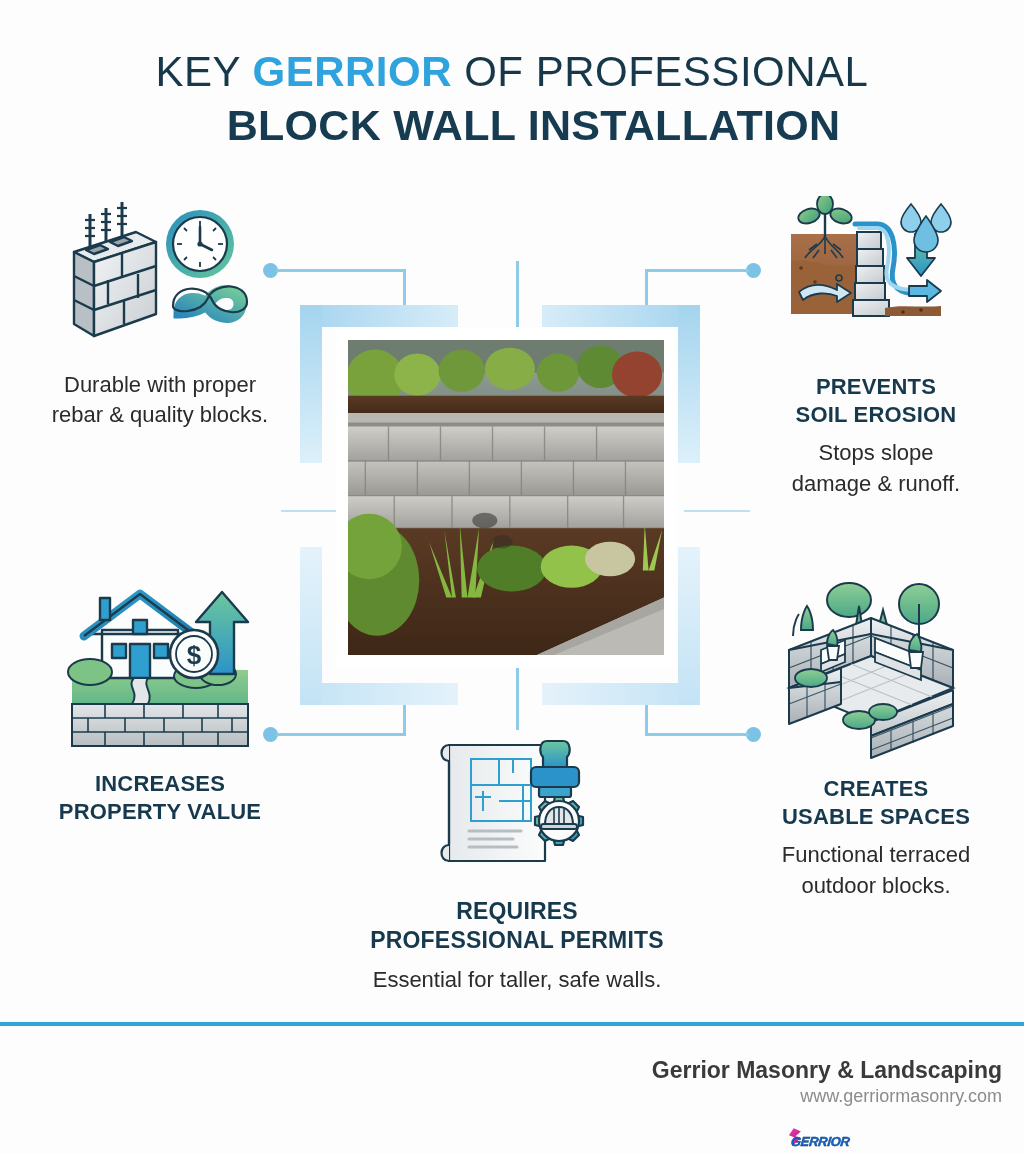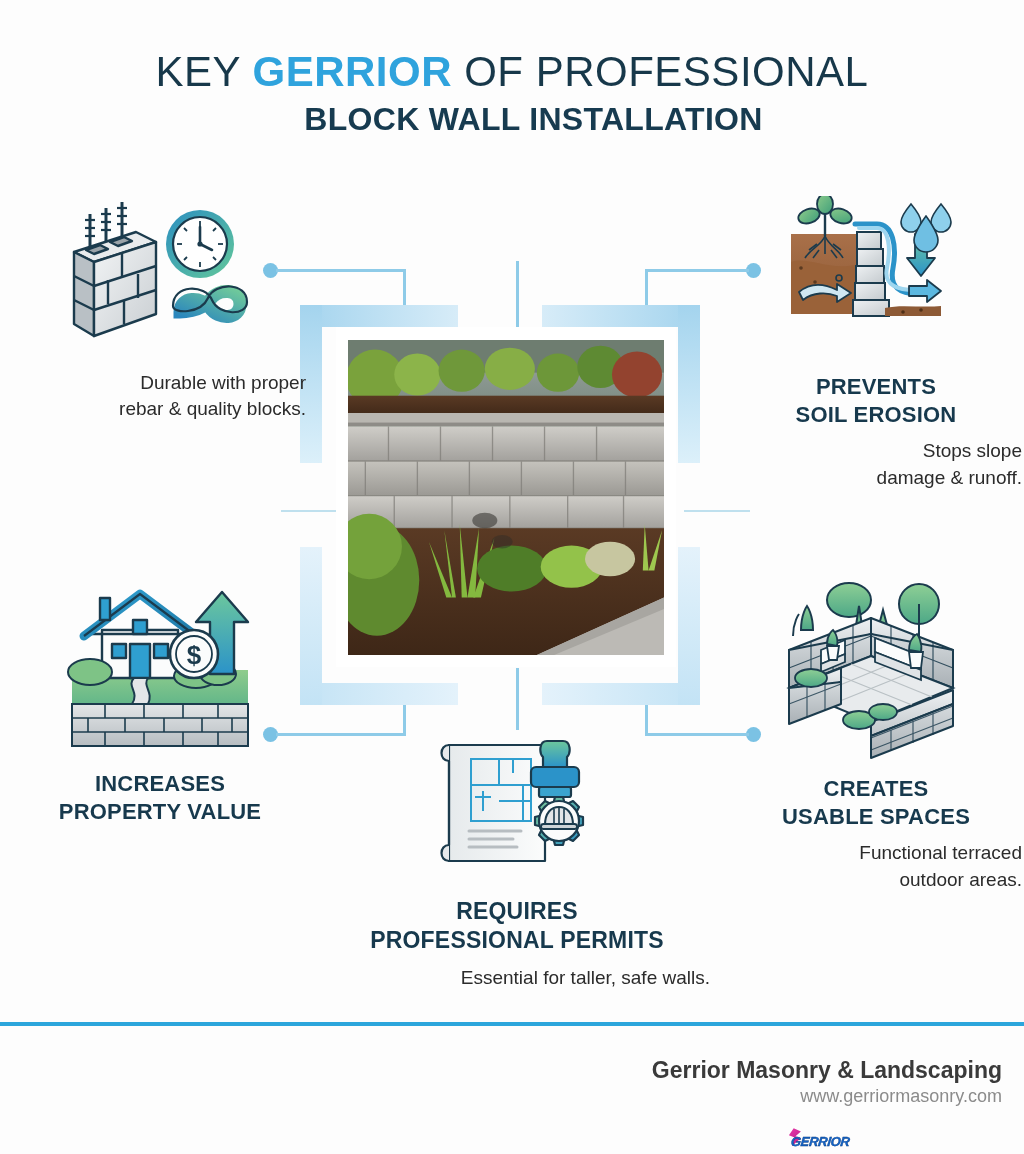--- a/index.html
+++ b/index.html
@@ -29,21 +29,21 @@
     letter-spacing: 0.5px;
     color: #17384a;
     line-height: 1.22;
     white-space: nowrap;
   }
   .title-line1 .hl {
     color: #2fa3dd;
     font-weight: 700;
   }
   .title-line2 {
-    font-size: 32px;
+    font-size: 43px;
     font-weight: 700;
     letter-spacing: 0.3px;
     color: #173b50;
     line-height: 1.25;
     margin-top: 2px;
     white-space: nowrap;
     margin-left: 43px;
   }
 
   
@@ -119,27 +119,26 @@
   .benefit h3 {
     font-size: 22px;
     font-weight: 700;
     color: #17394d;
     line-height: 1.28;
     letter-spacing: 0.2px;
     margin-top: 12px;
     white-space: pre-line;
   }
   .benefit p {
-    font-size: 19px;
+    font-size: 22px;
     font-weight: 400;
     color: #2b2b2b;
     line-height: 1.38;
     margin-top: 9px;
     white-space: pre-line;
-    text-align: right;
   }
   .b-lifespan  { left: 14px;  top: 196px; width: 292px; }
   .b-erosion   { left: 730px; top: 196px; width: 292px; }
   .b-property  { left: 14px;  top: 578px; width: 292px; }
   .b-spaces    { left: 730px; top: 578px; width: 292px; }
   .b-permits   { left: 324px; top: 735px; width: 386px; }
   .b-permits h3 { font-size: 23px; }
 
   
   .footer-rule {
@@ -661,21 +660,21 @@
         </g>
 
         <ellipse cx="88" cy="142" rx="16" ry="9" fill="url(#grn)" stroke="#1b3b4d" stroke-width="1.8"></ellipse>
         <ellipse cx="112" cy="134" rx="14" ry="8" fill="url(#grn)" stroke="#1b3b4d" stroke-width="1.8"></ellipse>
         <ellipse cx="40" cy="100" rx="16" ry="9" fill="url(#grn)" stroke="#1b3b4d" stroke-width="1.8"></ellipse>
       </svg>
     </div>
     <h3>CREATES
 USABLE SPACES</h3>
     <p>Functional terraced
-outdoor areas.</p>
+outdoor blocks.</p>
   </div>
 
   <div class="benefit b-permits">
     <div class="icon-wrap">
       <svg width="180" height="150" viewBox="0 0 180 150">
         <defs>
           <linearGradient id="paperg" x1="0" y1="0" x2="1" y2="0">
             <stop offset="0" stop-color="#e6eaec"></stop>
               <stop offset="1" stop-color="#fbfcfc"></stop>
           </linearGradient>

